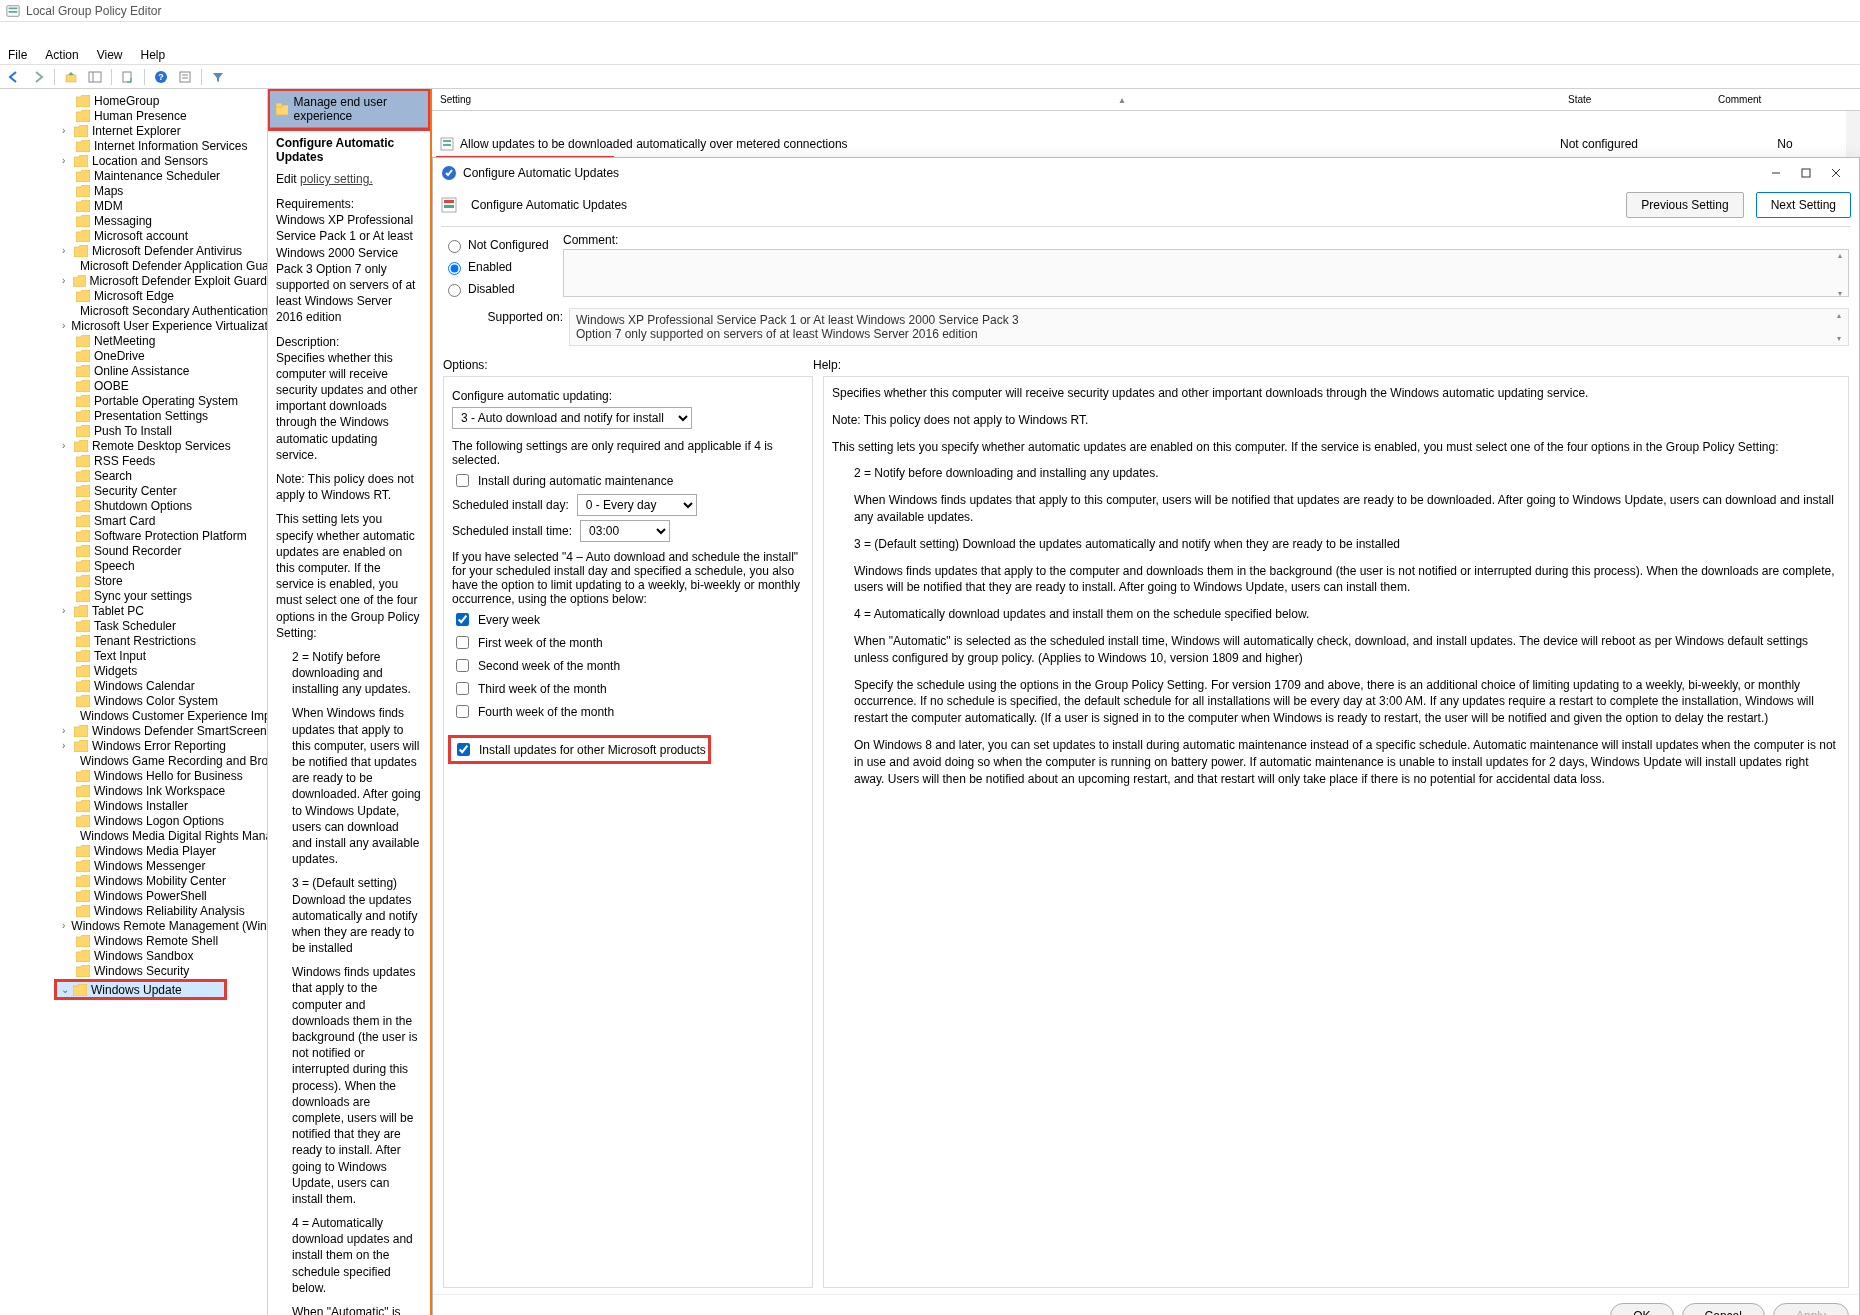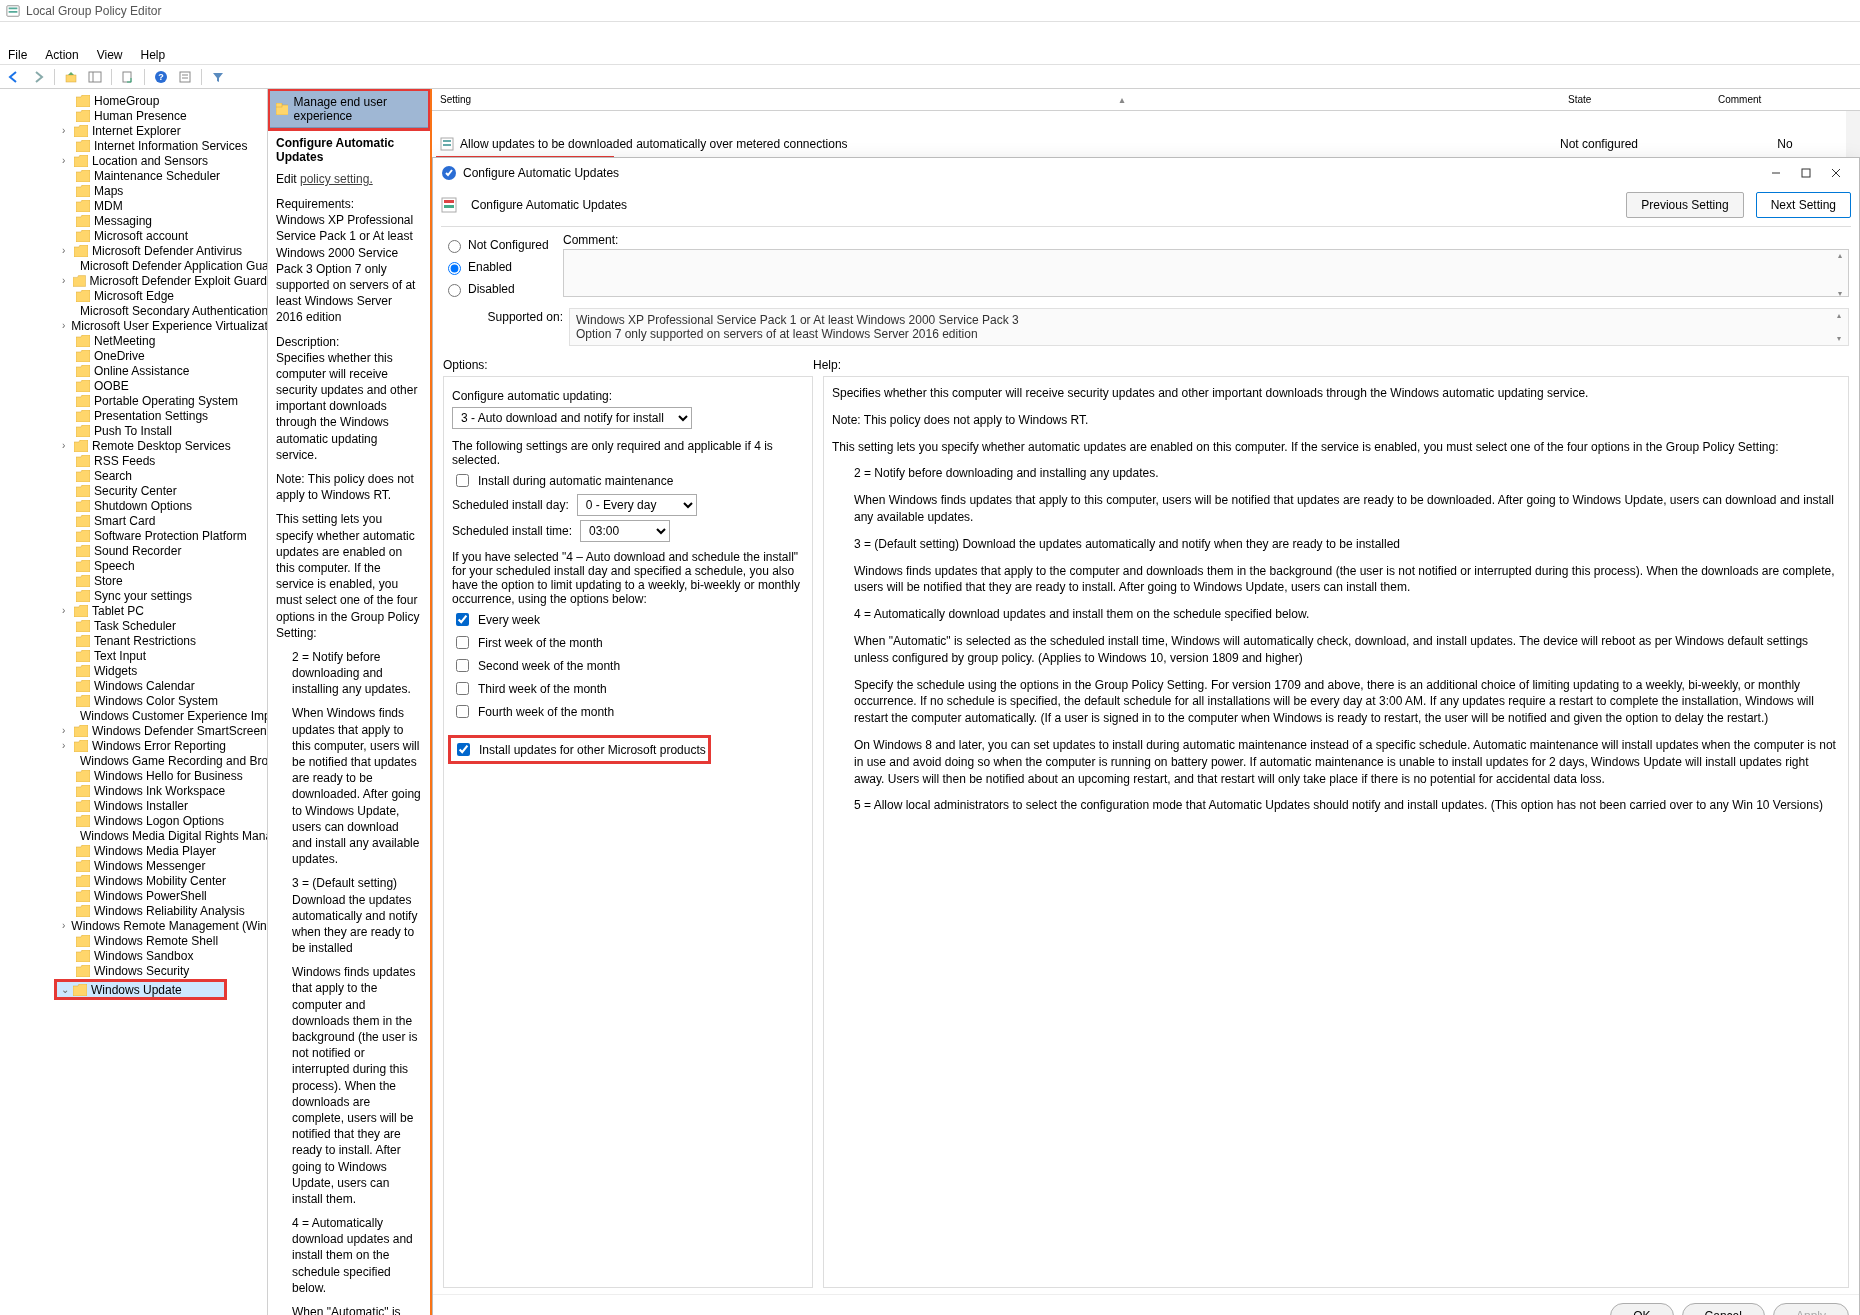--- a/index.html
+++ b/index.html
@@ -748,21 +748,20 @@
           <p>Note: This policy does not apply to Windows RT.</p>
           <p>This setting lets you specify whether automatic updates are enabled on this computer. If the service is enabled, you must select one of the four options in the Group Policy Setting:</p>
           <p class="pind">2 = Notify before downloading and installing any updates.</p>
           <p class="pind">When Windows finds updates that apply to this computer, users will be notified that updates are ready to be downloaded. After going to Windows Update, users can download and install any available updates.</p>
           <p class="pind">3 = (Default setting) Download the updates automatically and notify when they are ready to be installed</p>
           <p class="pind">Windows finds updates that apply to the computer and downloads them in the background (the user is not notified or interrupted during this process). When the downloads are complete, users will be notified that they are ready to install. After going to Windows Update, users can install them.</p>
           <p class="pind">4 = Automatically download updates and install them on the schedule specified below.</p>
           <p class="pind">When "Automatic" is selected as the scheduled install time, Windows will automatically check, download, and install updates. The device will reboot as per Windows default settings unless configured by group policy. (Applies to Windows 10, version 1809 and higher)</p>
           <p class="pind">Specify the schedule using the options in the Group Policy Setting. For version 1709 and above, there is an additional choice of limiting updating to a weekly, bi-weekly, or monthly occurrence. If no schedule is specified, the default schedule for all installations will be every day at 3:00 AM. If any updates require a restart to complete the installation, Windows will restart the computer automatically. (If a user is signed in to the computer when Windows is ready to restart, the user will be notified and given the option to delay the restart.)</p>
           <p class="pind">On Windows 8 and later, you can set updates to install during automatic maintenance instead of a specific schedule. Automatic maintenance will install updates when the computer is not in use and avoid doing so when the computer is running on battery power. If automatic maintenance is unable to install updates for 2 days, Windows Update will install updates right away. Users will then be notified about an upcoming restart, and that restart will only take place if there is no potential for accidental data loss.</p>
-          <p class="pind">5 = Allow local administrators to select the configuration mode that Automatic Updates should notify and install updates. (This option has not been carried over to any Win 10 Versions)</p>
         </div>
       </div>
 
       <div class="dlg-footer">
         <button>OK</button>
         <button>Cancel</button>
         <button disabled="">Apply</button>
       </div>
     </div>
   </div>

